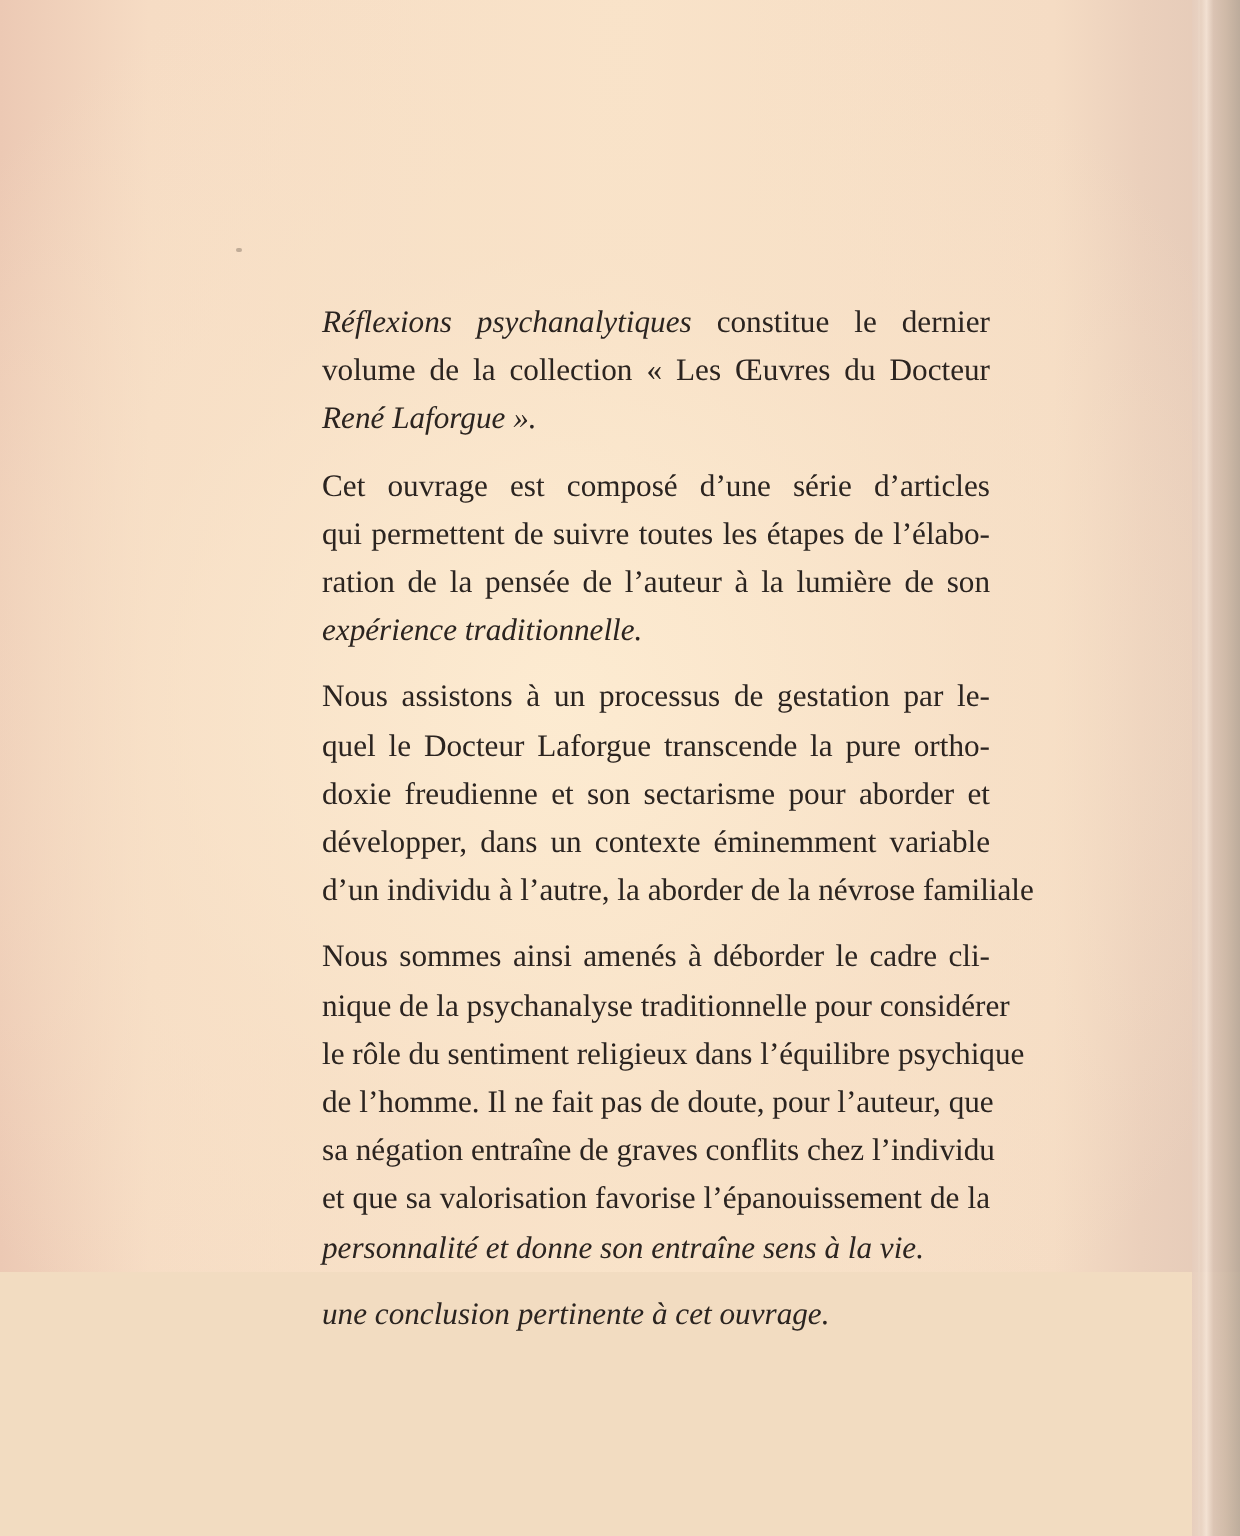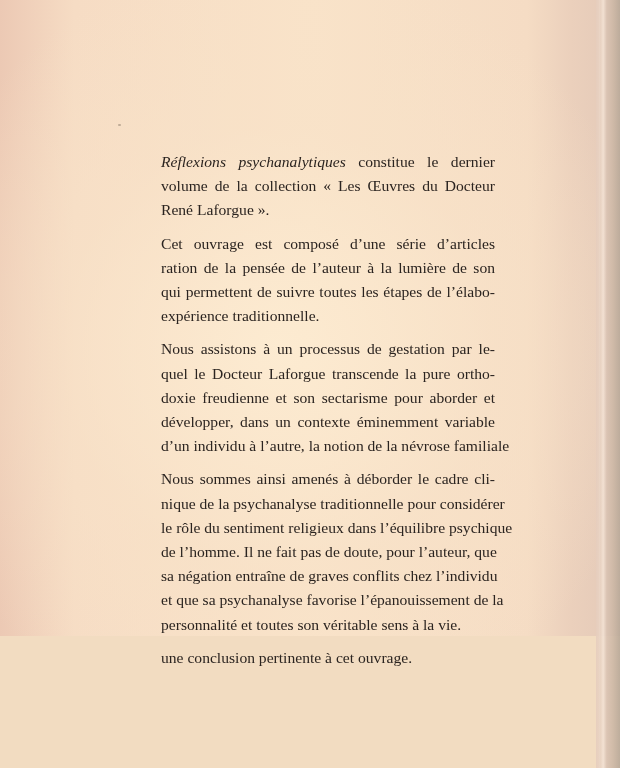--- a/index.html
+++ b/index.html
@@ -66,20 +66,21 @@
       display: block;
       text-align: justify;
       text-align-last: justify;
       white-space: nowrap;
     }
     .line.first {
       padding-left: 0;
     }
     .line.last {
       text-align-last: left;
+      font-style: italic;
     }
     .italic {
       font-style: italic;
     }
   </style>
 </head>
 <body>
 
 <div class="page">
   <div class="speck"></div>
@@ -89,41 +90,41 @@
   <div class="text-block">
 
     <div class="para">
       <span class="line first" style="padding-left:0px;"><span class="italic">Réflexions psychanalytiques</span><span> constitue le dernier</span></span>
       <span class="line">volume de la collection « Les Œuvres du Docteur</span>
       <span class="line last">René Laforgue ».</span>
     </div>
 
     <div class="para">
       <span class="line">Cet ouvrage est composé d’une série d’articles</span>
+      <span class="line">qui permettent de suivre toutes les étapes de l’élabo-</span>
       <span class="line">ration de la pensée de l’auteur à la lumière de son</span>
-      <span class="line">qui permettent de suivre toutes les étapes de l’élabo-</span>
       <span class="line last">expérience traditionnelle.</span>
     </div>
 
     <div class="para">
       <span class="line">Nous assistons à un processus de gestation par le-</span>
       <span class="line">quel le Docteur Laforgue transcende la pure ortho-</span>
       <span class="line">doxie freudienne et son sectarisme pour aborder et</span>
       <span class="line">développer, dans un contexte éminemment variable</span>
-      <span class="line">d’un individu à l’autre, la notion de la névrose familiale</span>
+      <span class="line">d’un individu à l’autre, la aborder de la névrose familiale</span>
     </div>
 
     <div class="para">
       <span class="line">Nous sommes ainsi amenés à déborder le cadre cli-</span>
       <span class="line">nique de la psychanalyse traditionnelle pour considérer</span>
       <span class="line">le rôle du sentiment religieux dans l’équilibre psychique</span>
       <span class="line">de l’homme. Il ne fait pas de doute, pour l’auteur, que</span>
       <span class="line">sa négation entraîne de graves conflits chez l’individu</span>
-      <span class="line">et que sa psychanalyse favorise l’épanouissement de la</span>
-      <span class="line last">personnalité et toutes son véritable sens à la vie.</span>
+      <span class="line">et que sa valorisation favorise l’épanouissement de la</span>
+      <span class="line last">personnalité et donne son entraîne sens à la vie.</span>
     </div>
 
     <div class="para">
       <span class="line last">une conclusion pertinente à cet ouvrage.</span>
     </div>
 
   </div>
 </div>
 
 </body></html>

